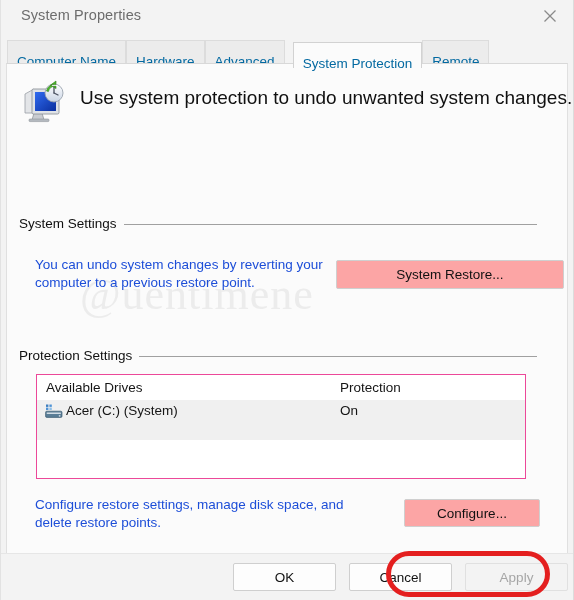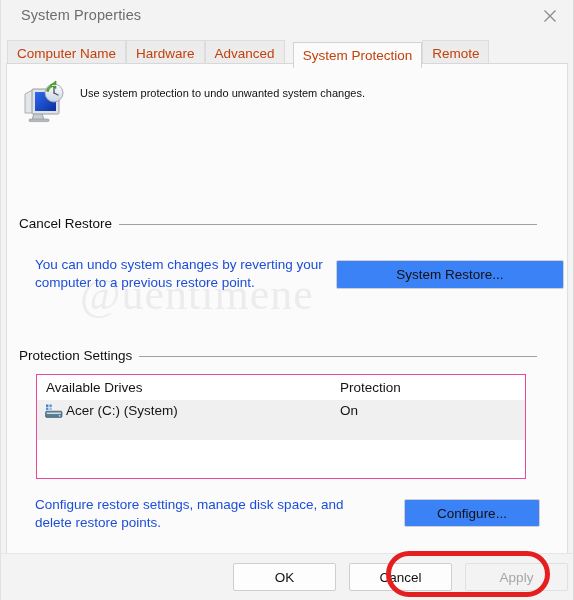--- a/index.html
+++ b/index.html
@@ -61,24 +61,24 @@
     height: 25px;
     margin-top: 5px;
     padding-left: 6px;
     box-sizing: border-box;
     font-size: 0;
   }
   .tab {
     display: inline-block;
     height: 25px;
     line-height: 25px;
-    padding: 0 9px;
+    padding: 8px 9px;
     font-size: 13.5px;
     font-family: "Liberation Sans", sans-serif;
-    color: #c2410c;
+    color: #0369a1;
     background: #ececec;
     border: 1px solid #dcdcdc;
     border-bottom: none;
     box-sizing: border-box;
     position: relative;
     top: 1px;
     vertical-align: bottom;
     white-space: nowrap;
   }
   .tab.active {
@@ -127,21 +127,21 @@
     position: absolute;
     left: 13px;
     top: 6px;
     width: 50px;
     height: 46px;
   }
   #header-desc {
     position: absolute;
     left: 73px;
     top: 13px;
-    font-size: 11px;
+    font-size: 19px;
     color: #101010;
     white-space: nowrap;
   }
 
   
   .group-title {
     position: absolute;
     font-size: 13.5px;
     color: #101010;
     background: #fbfbfb;
@@ -169,21 +169,21 @@
     color: #1d4ed8;
     line-height: 18px;
   }
   #restore-para   { left: 28px; top: 192px; width: 300px; }
   #configure-para { left: 28px; top: 432px; width: 330px; }
   #create-para    { left: 28px; top: 492px; width: 330px; }
 
   
   .btn {
     position: absolute;
-    background: #3b82f6;
+    background: #fca5a5;
     border: 1px solid #cfcfcf;
     border-radius: 2px;
     font-family: "Liberation Sans", sans-serif;
     font-size: 13.5px;
     color: #121212;
     display: flex;
     align-items: center;
     justify-content: center;
     box-sizing: border-box;
     cursor: default;
@@ -356,21 +356,21 @@
           <circle cx="34" cy="13" r="9" fill="url(#clockg)" stroke="#9aa3ae" stroke-width="0.9"></circle>
           <line x1="34" y1="13" x2="34" y2="7.5" stroke="#4a5160" stroke-width="1.3" stroke-linecap="round"></line>
           <line x1="34" y1="13" x2="38" y2="15" stroke="#4a5160" stroke-width="1.3" stroke-linecap="round"></line>
 
           <path d="M26.5 11 A 8.5 8.5 0 0 1 36 4.3 L36 1 L30.6 5 L36 8.6 L36 6.2 A 6.6 6.6 0 0 0 28.4 11.6 Z" fill="#4db52c" stroke="#2e7d16" stroke-width="0.6"></path>
         </svg>
       </span>
       <div id="header-desc">Use system protection to undo unwanted system changes.</div>
     </div>
 
-    <div class="group-title" id="grp-restore-title">Cancel Restore</div>
+    <div class="group-title" id="grp-restore-title">System Settings</div>
     <div class="group-line" id="grp-restore-line"></div>
 
     <div class="para" id="restore-para">You can undo system changes by reverting your computer to a previous restore point.</div>
     <button class="btn" id="btn-system-restore">System Restore...</button>
 
     <div class="group-title" id="grp-protect-title">Protection Settings</div>
     <div class="group-line" id="grp-protect-line"></div>
 
     <div id="drives-list">
       <div id="list-header">

